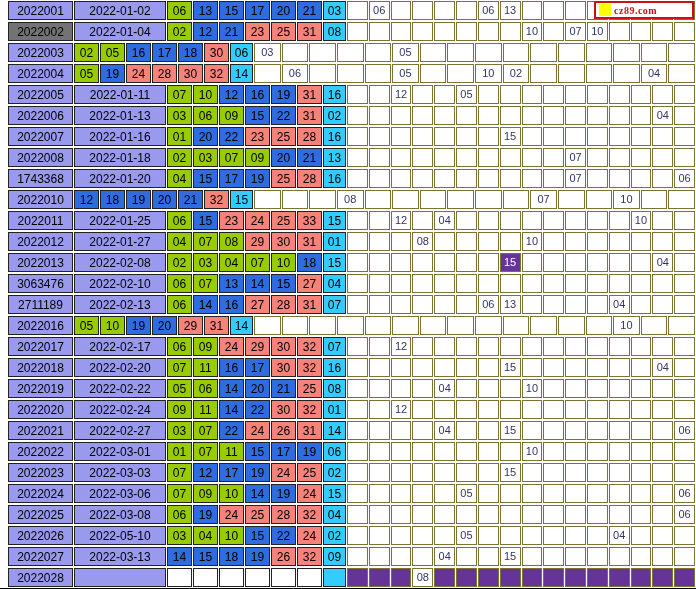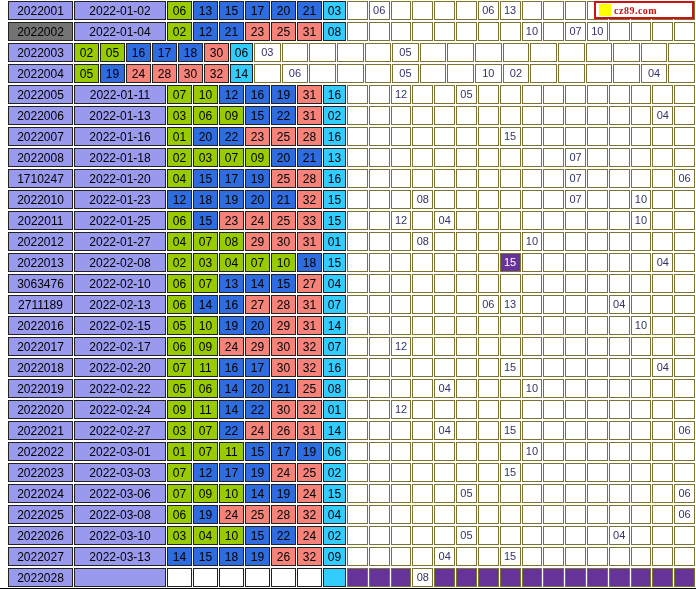--- a/index.html
+++ b/index.html
@@ -263,21 +263,21 @@
         <div class="cell gcell"></div>
         <div class="cell gcell"></div>
         <div class="cell gcell">07</div>
         <div class="cell gcell"></div>
         <div class="cell gcell"></div>
         <div class="cell gcell"></div>
         <div class="cell gcell"></div>
         <div class="cell gcell"></div>
       </div>
       <div class="row">
-        <div class="cell issue" style="background: rgb(153, 153, 238);">1710247</div>
+        <div class="cell issue" style="background: rgb(153, 153, 238);">1743368</div>
         <div class="cell date" style="background: rgb(153, 153, 238);">2022-01-20</div>
         <div class="cell ball" style="background: rgb(153, 204, 0);">04</div>
         <div class="cell ball" style="background: rgb(46, 108, 224);">15</div>
         <div class="cell ball" style="background: rgb(46, 108, 224);">17</div>
         <div class="cell ball" style="background: rgb(46, 108, 224);">19</div>
         <div class="cell ball" style="background: rgb(245, 131, 122);">25</div>
         <div class="cell ball" style="background: rgb(245, 131, 122);">28</div>
         <div class="cell blue" style="background: rgb(51, 204, 255);">16</div>
         <div class="cell gcell"></div>
         <div class="cell gcell"></div>
@@ -291,21 +291,20 @@
         <div class="cell gcell"></div>
         <div class="cell gcell">07</div>
         <div class="cell gcell"></div>
         <div class="cell gcell"></div>
         <div class="cell gcell"></div>
         <div class="cell gcell"></div>
         <div class="cell gcell">06</div>
       </div>
       <div class="row">
         <div class="cell issue" style="background: rgb(153, 153, 238);">2022010</div>
-        <div class="cell date" style="background: rgb(153, 153, 238);">2022-01-23</div>
         <div class="cell ball" style="background: rgb(46, 108, 224);">12</div>
         <div class="cell ball" style="background: rgb(46, 108, 224);">18</div>
         <div class="cell ball" style="background: rgb(46, 108, 224);">19</div>
         <div class="cell ball" style="background: rgb(46, 108, 224);">20</div>
         <div class="cell ball" style="background: rgb(46, 108, 224);">21</div>
         <div class="cell ball" style="background: rgb(245, 131, 122);">32</div>
         <div class="cell blue" style="background: rgb(51, 204, 255);">15</div>
         <div class="cell gcell"></div>
         <div class="cell gcell"></div>
         <div class="cell gcell"></div>
@@ -453,21 +452,20 @@
         <div class="cell gcell"></div>
         <div class="cell gcell"></div>
         <div class="cell gcell"></div>
         <div class="cell gcell">04</div>
         <div class="cell gcell"></div>
         <div class="cell gcell"></div>
         <div class="cell gcell"></div>
       </div>
       <div class="row">
         <div class="cell issue" style="background: rgb(153, 153, 238);">2022016</div>
-        <div class="cell date" style="background: rgb(153, 153, 238);">2022-02-15</div>
         <div class="cell ball" style="background: rgb(153, 204, 0);">05</div>
         <div class="cell ball" style="background: rgb(153, 204, 0);">10</div>
         <div class="cell ball" style="background: rgb(46, 108, 224);">19</div>
         <div class="cell ball" style="background: rgb(46, 108, 224);">20</div>
         <div class="cell ball" style="background: rgb(245, 131, 122);">29</div>
         <div class="cell ball" style="background: rgb(245, 131, 122);">31</div>
         <div class="cell blue" style="background: rgb(51, 204, 255);">14</div>
         <div class="cell gcell"></div>
         <div class="cell gcell"></div>
         <div class="cell gcell"></div>
@@ -723,21 +721,21 @@
         <div class="cell gcell"></div>
         <div class="cell gcell"></div>
         <div class="cell gcell"></div>
         <div class="cell gcell"></div>
         <div class="cell gcell"></div>
         <div class="cell gcell"></div>
         <div class="cell gcell">06</div>
       </div>
       <div class="row">
         <div class="cell issue" style="background: rgb(153, 153, 238);">2022026</div>
-        <div class="cell date" style="background: rgb(153, 153, 238);">2022-03-10</div>
+        <div class="cell date" style="background: rgb(153, 153, 238);">2022-05-10</div>
         <div class="cell ball" style="background: rgb(153, 204, 0);">03</div>
         <div class="cell ball" style="background: rgb(153, 204, 0);">04</div>
         <div class="cell ball" style="background: rgb(153, 204, 0);">10</div>
         <div class="cell ball" style="background: rgb(46, 108, 224);">15</div>
         <div class="cell ball" style="background: rgb(46, 108, 224);">22</div>
         <div class="cell ball" style="background: rgb(245, 131, 122);">24</div>
         <div class="cell blue" style="background: rgb(51, 204, 255);">02</div>
         <div class="cell gcell"></div>
         <div class="cell gcell"></div>
         <div class="cell gcell"></div>

